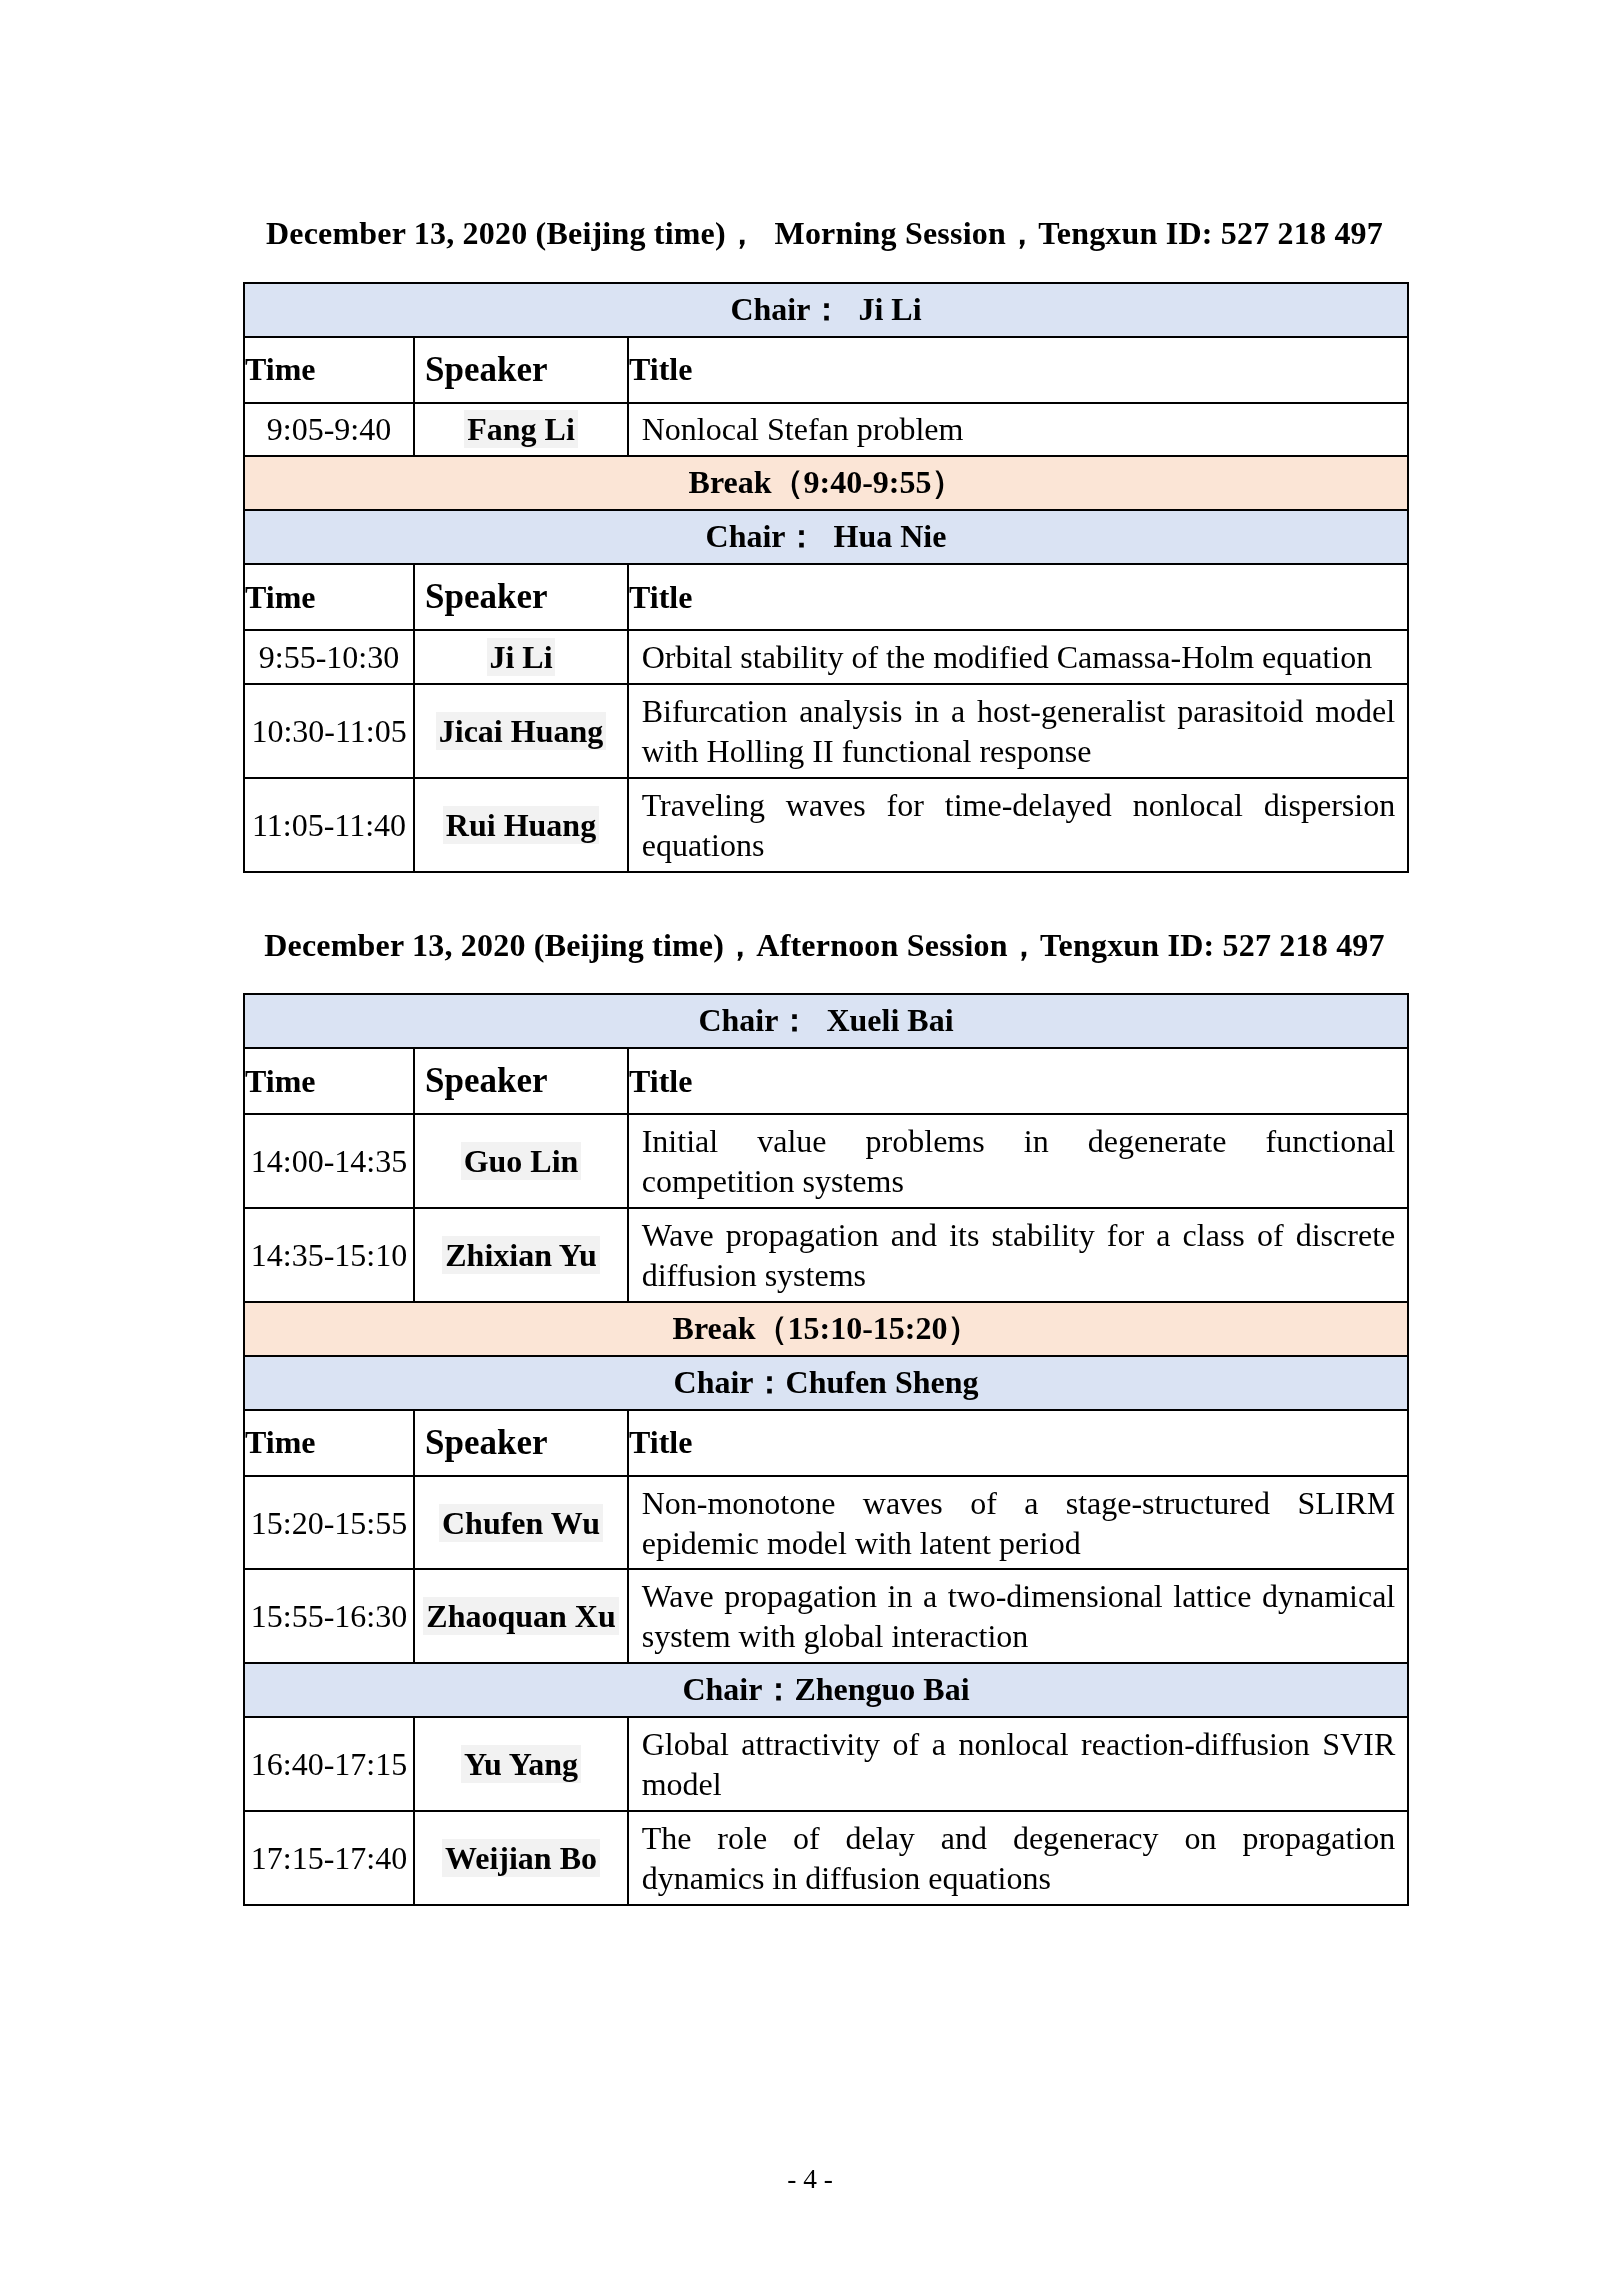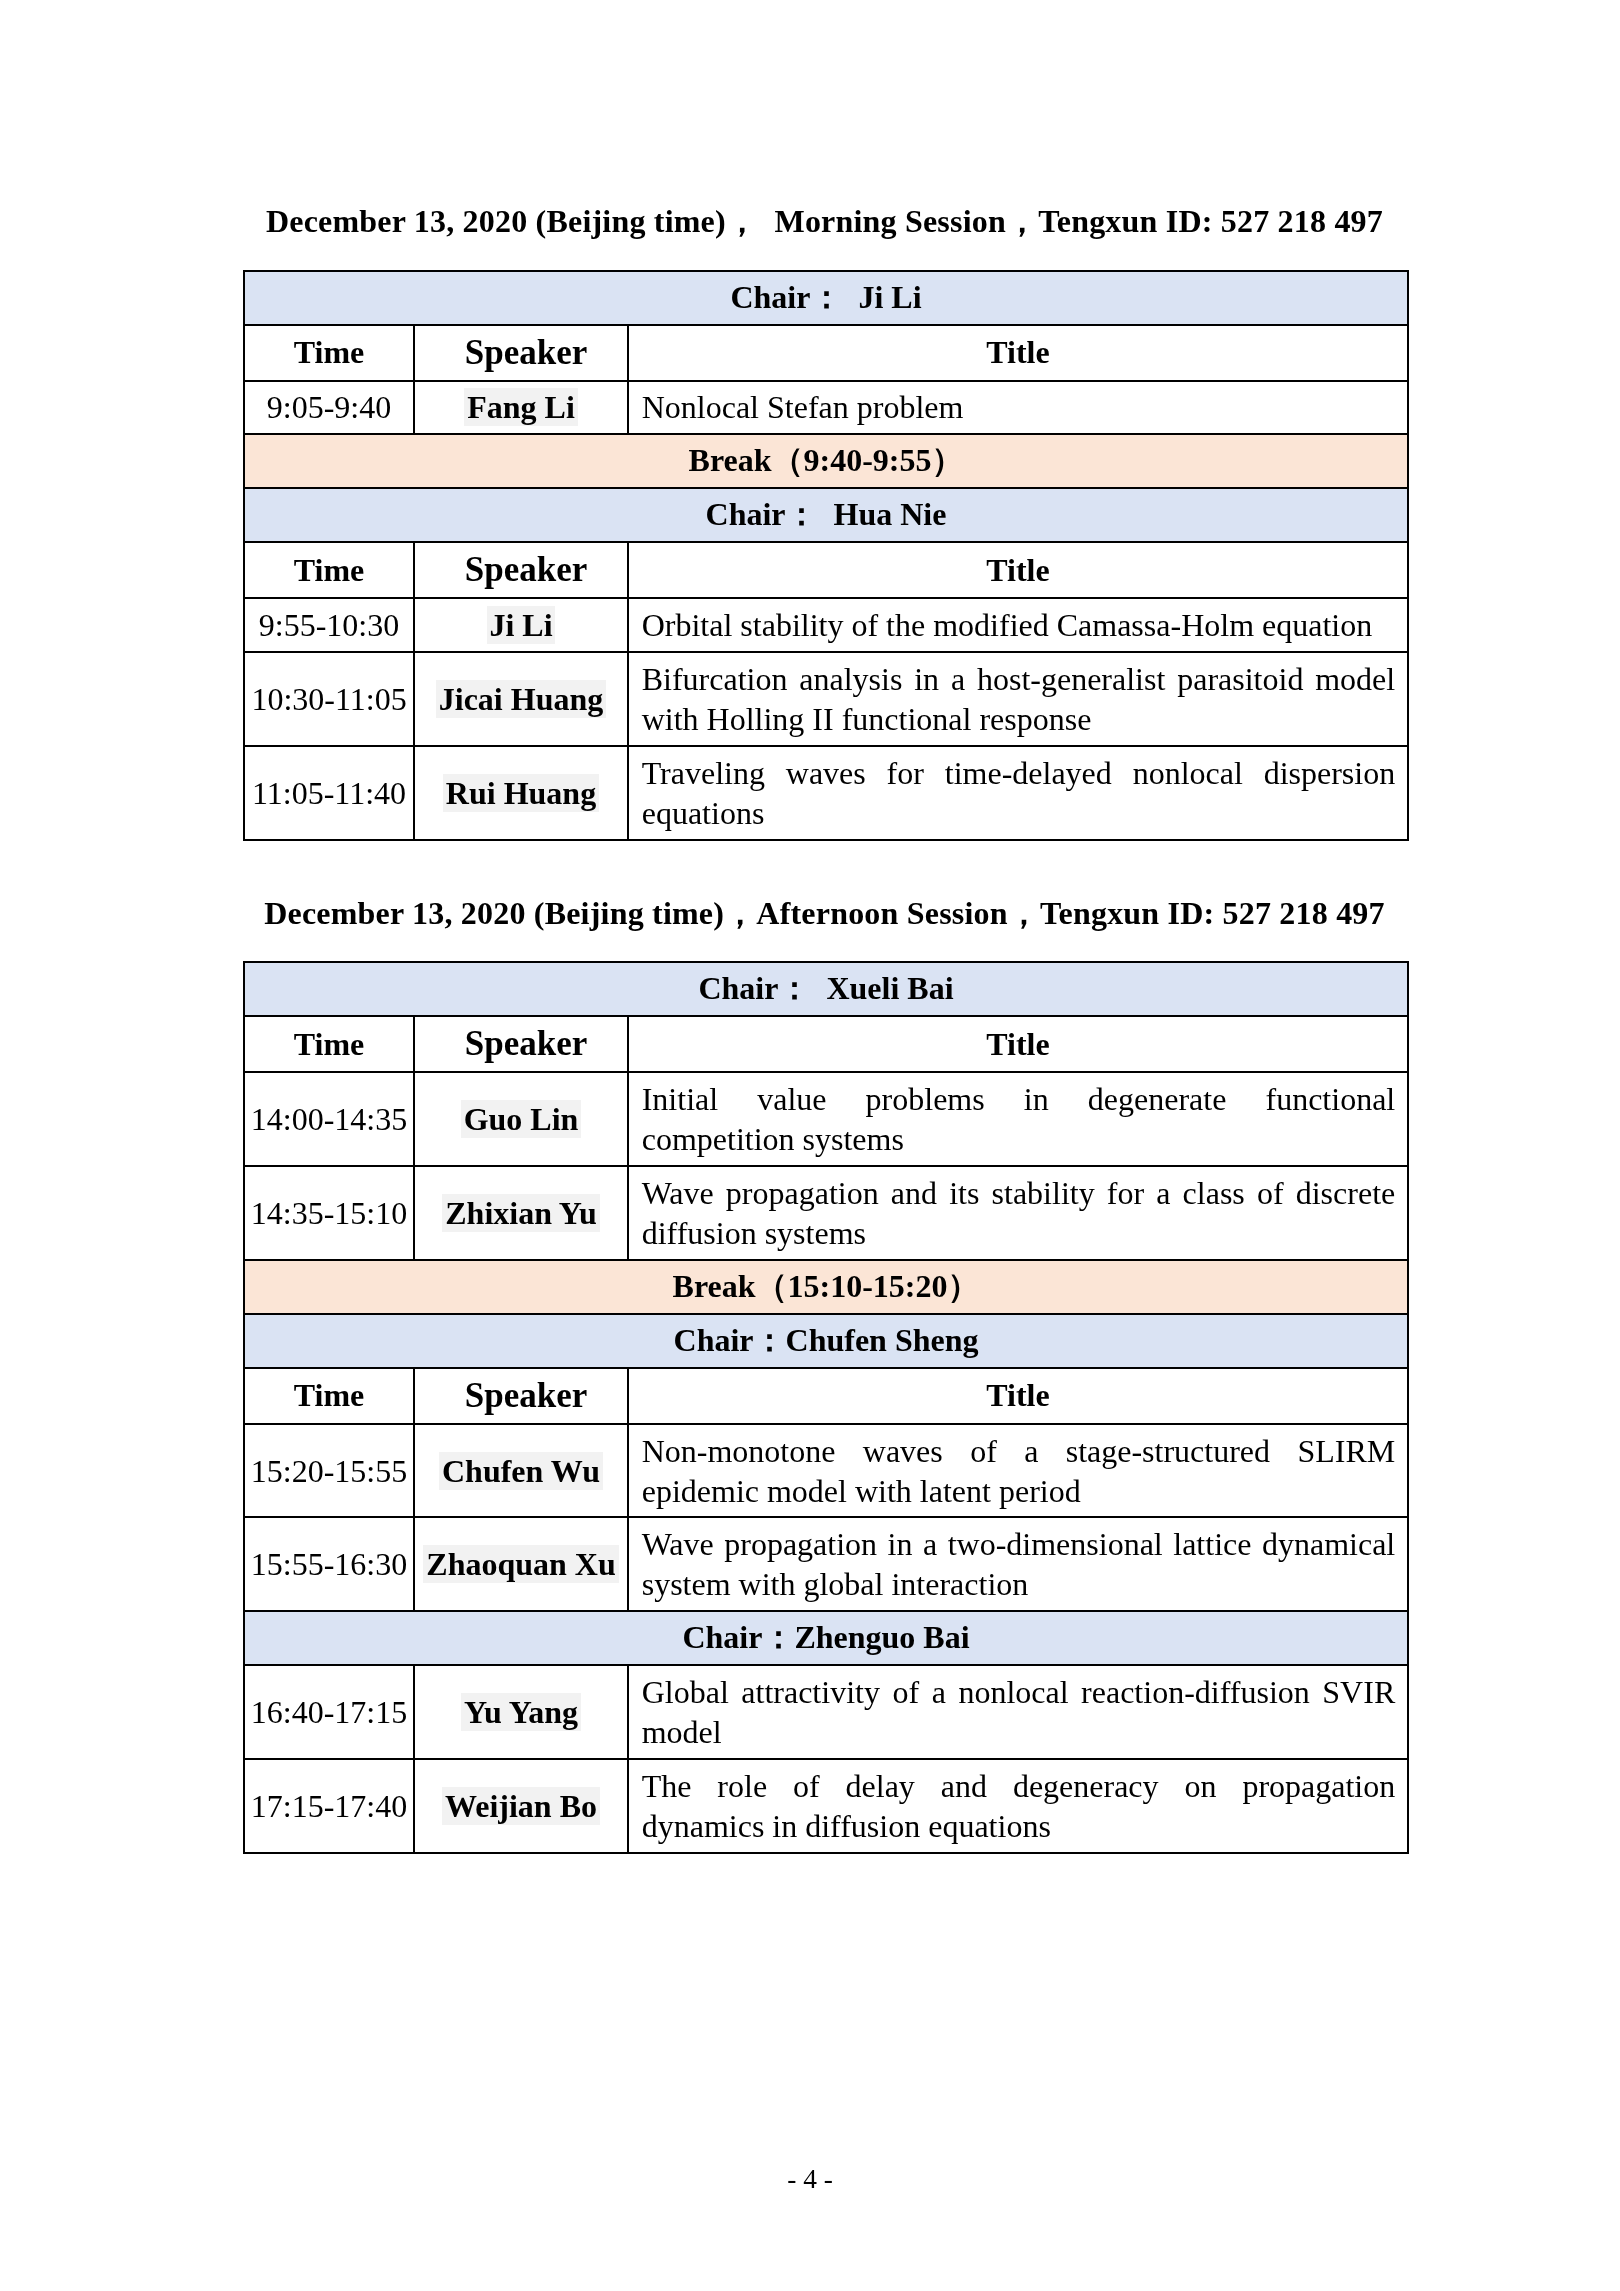--- a/index.html
+++ b/index.html
@@ -14,21 +14,21 @@
   body {
     width: 1620px;
     height: 2292px;
     position: relative;
     font-family: "Liberation Serif", "DejaVu Serif", serif;
     color: var(--text-c);
   }
   .content {
     position: absolute;
     left: 243px;
-    top: 200px;
+    top: 212px;
     width: 1163px;
   }
   .session-heading {
     font-size: 32px;
     font-weight: bold;
     text-align: center;
     white-space: pre;
     margin-bottom: 25.5px;
     letter-spacing: 0.2px;
   }
@@ -56,22 +56,22 @@
   }
   tr.break-row td {
     background: var(--break-bg);
     font-weight: bold;
     text-align: center;
     height: 54px;
     white-space: pre;
   }
   tr.header-row td {
     font-weight: bold;
-    text-align: center;
-    height: 56px;
+    text-align: left;
+    height: 66px;
   }
   tr.header-row td.col-speaker { font-size: 35px; padding-left: 10px; }
   tr.talk-row td { line-height: 40px; }
   td.time-cell {
     text-align: center;
     padding: 5.9px 3.9px;
   }
   td.speaker-cell {
     text-align: center;
     font-weight: bold;

